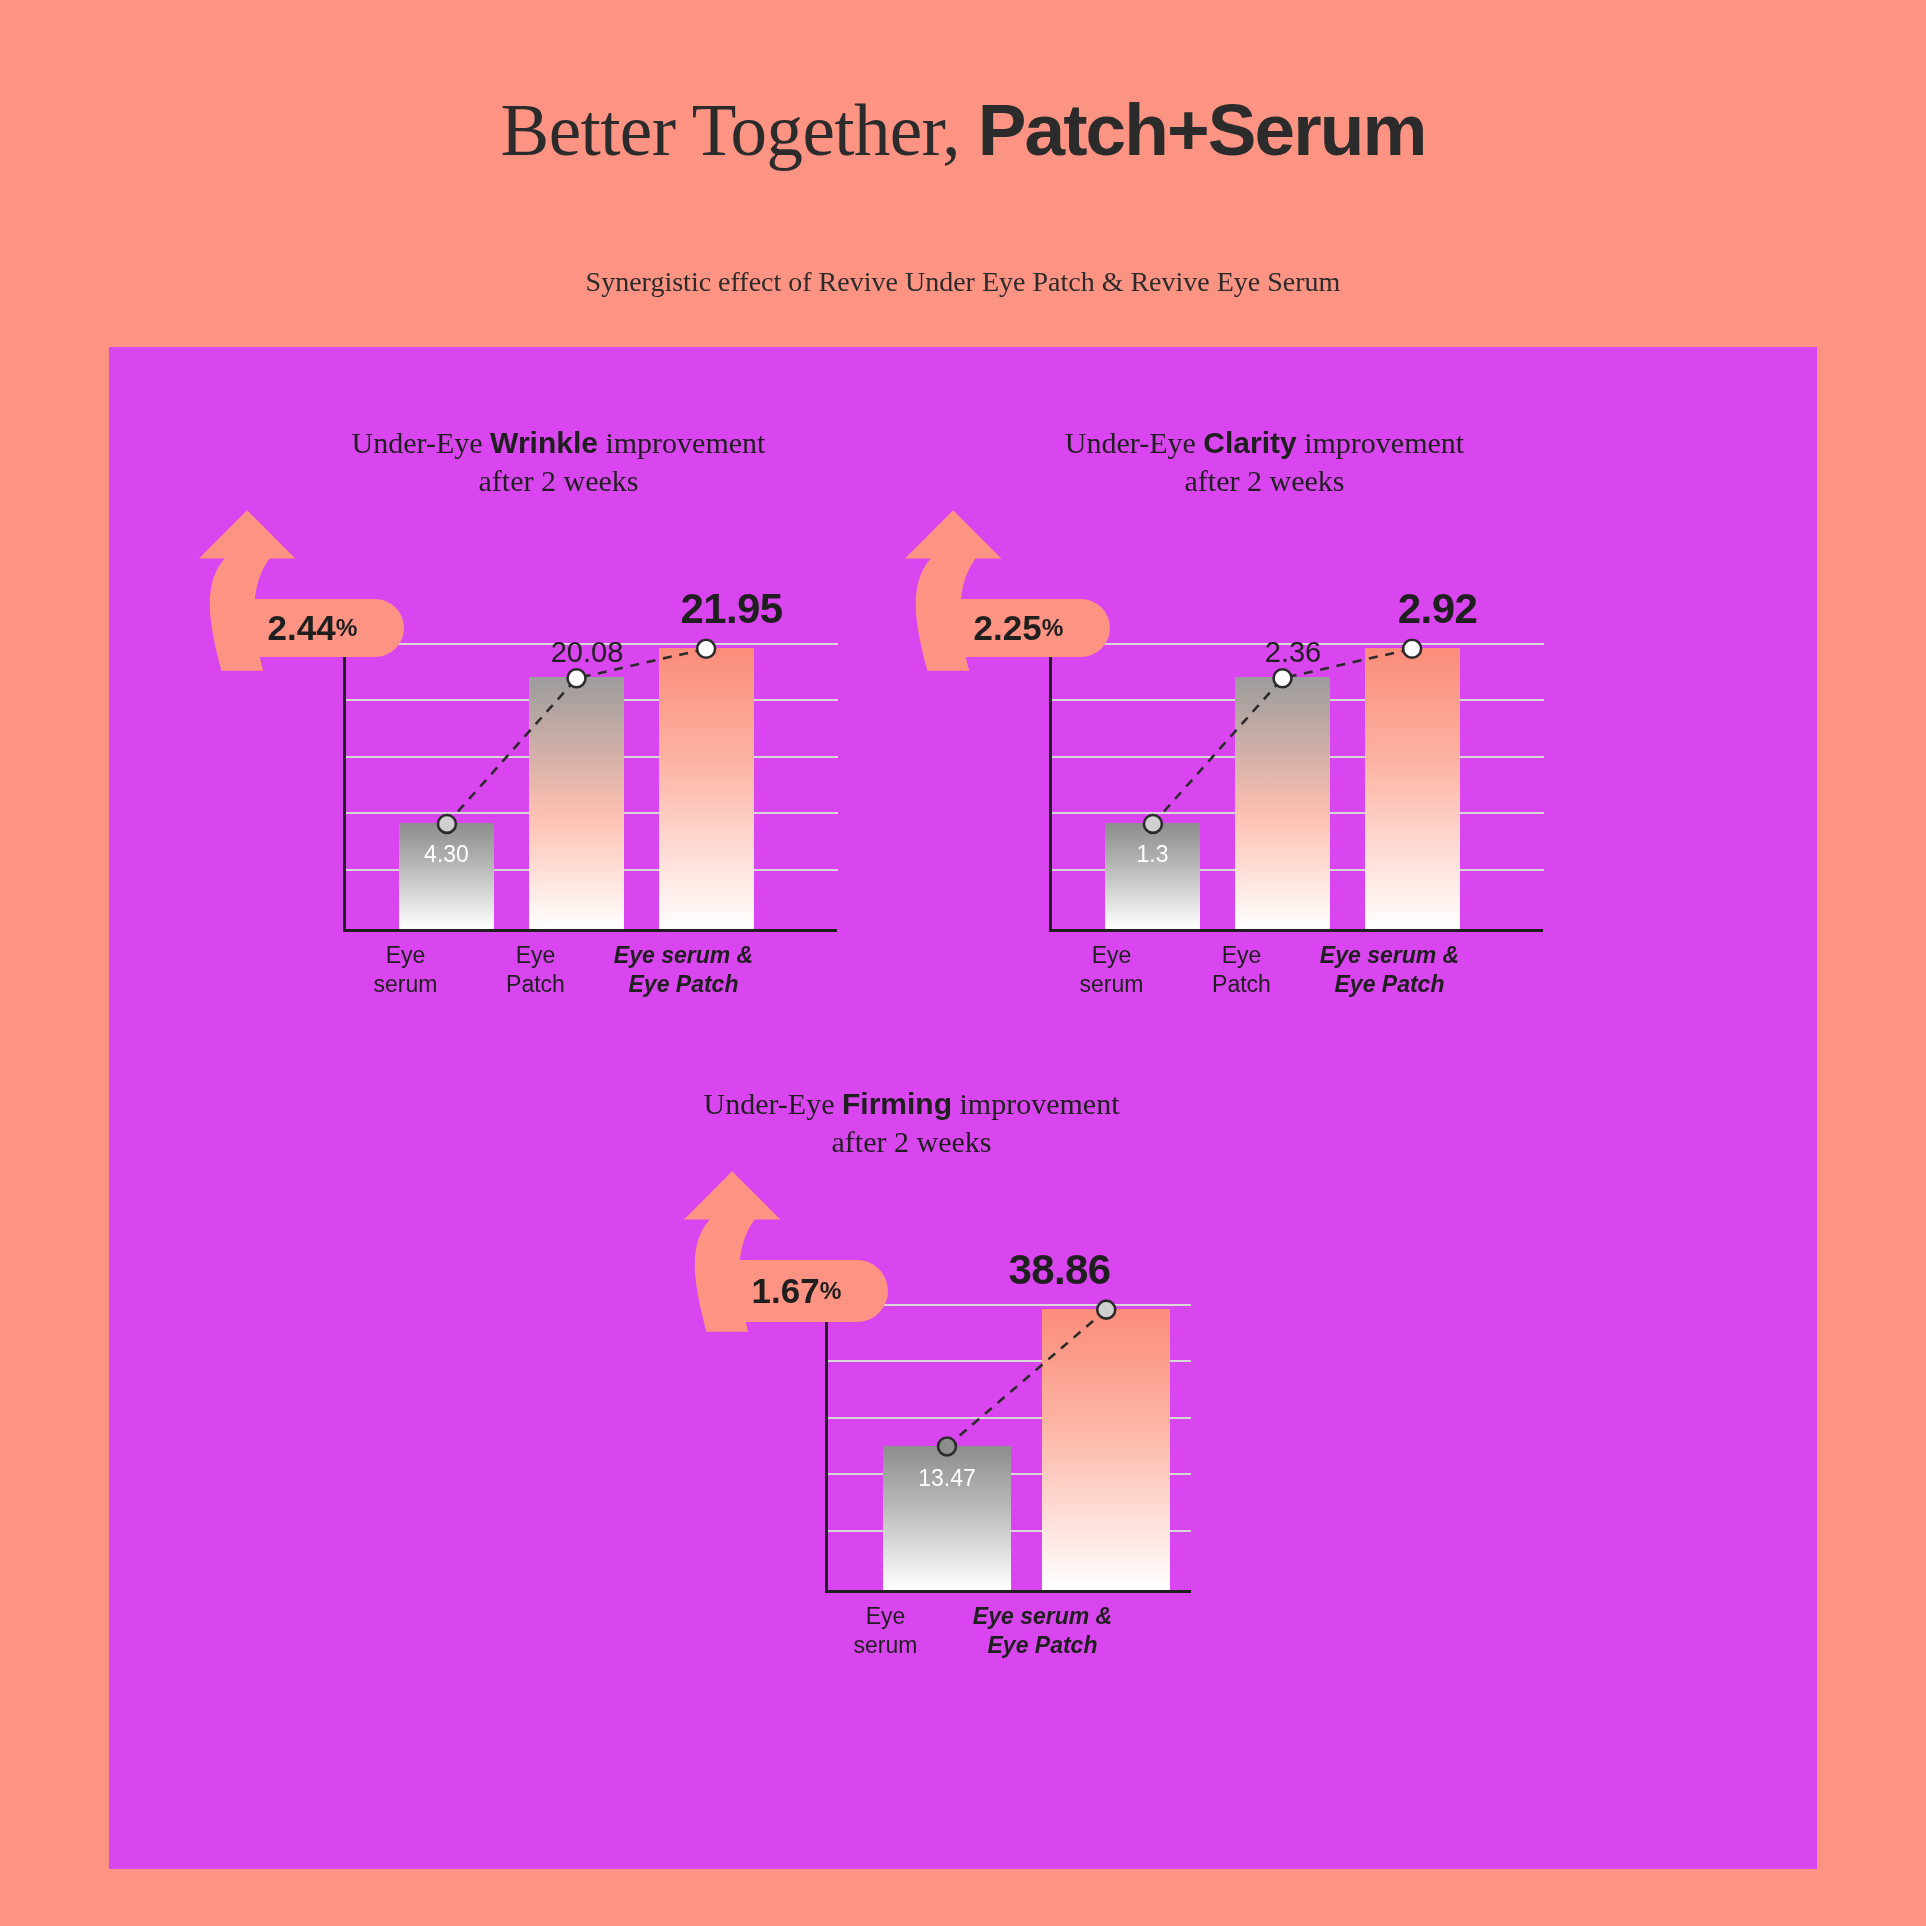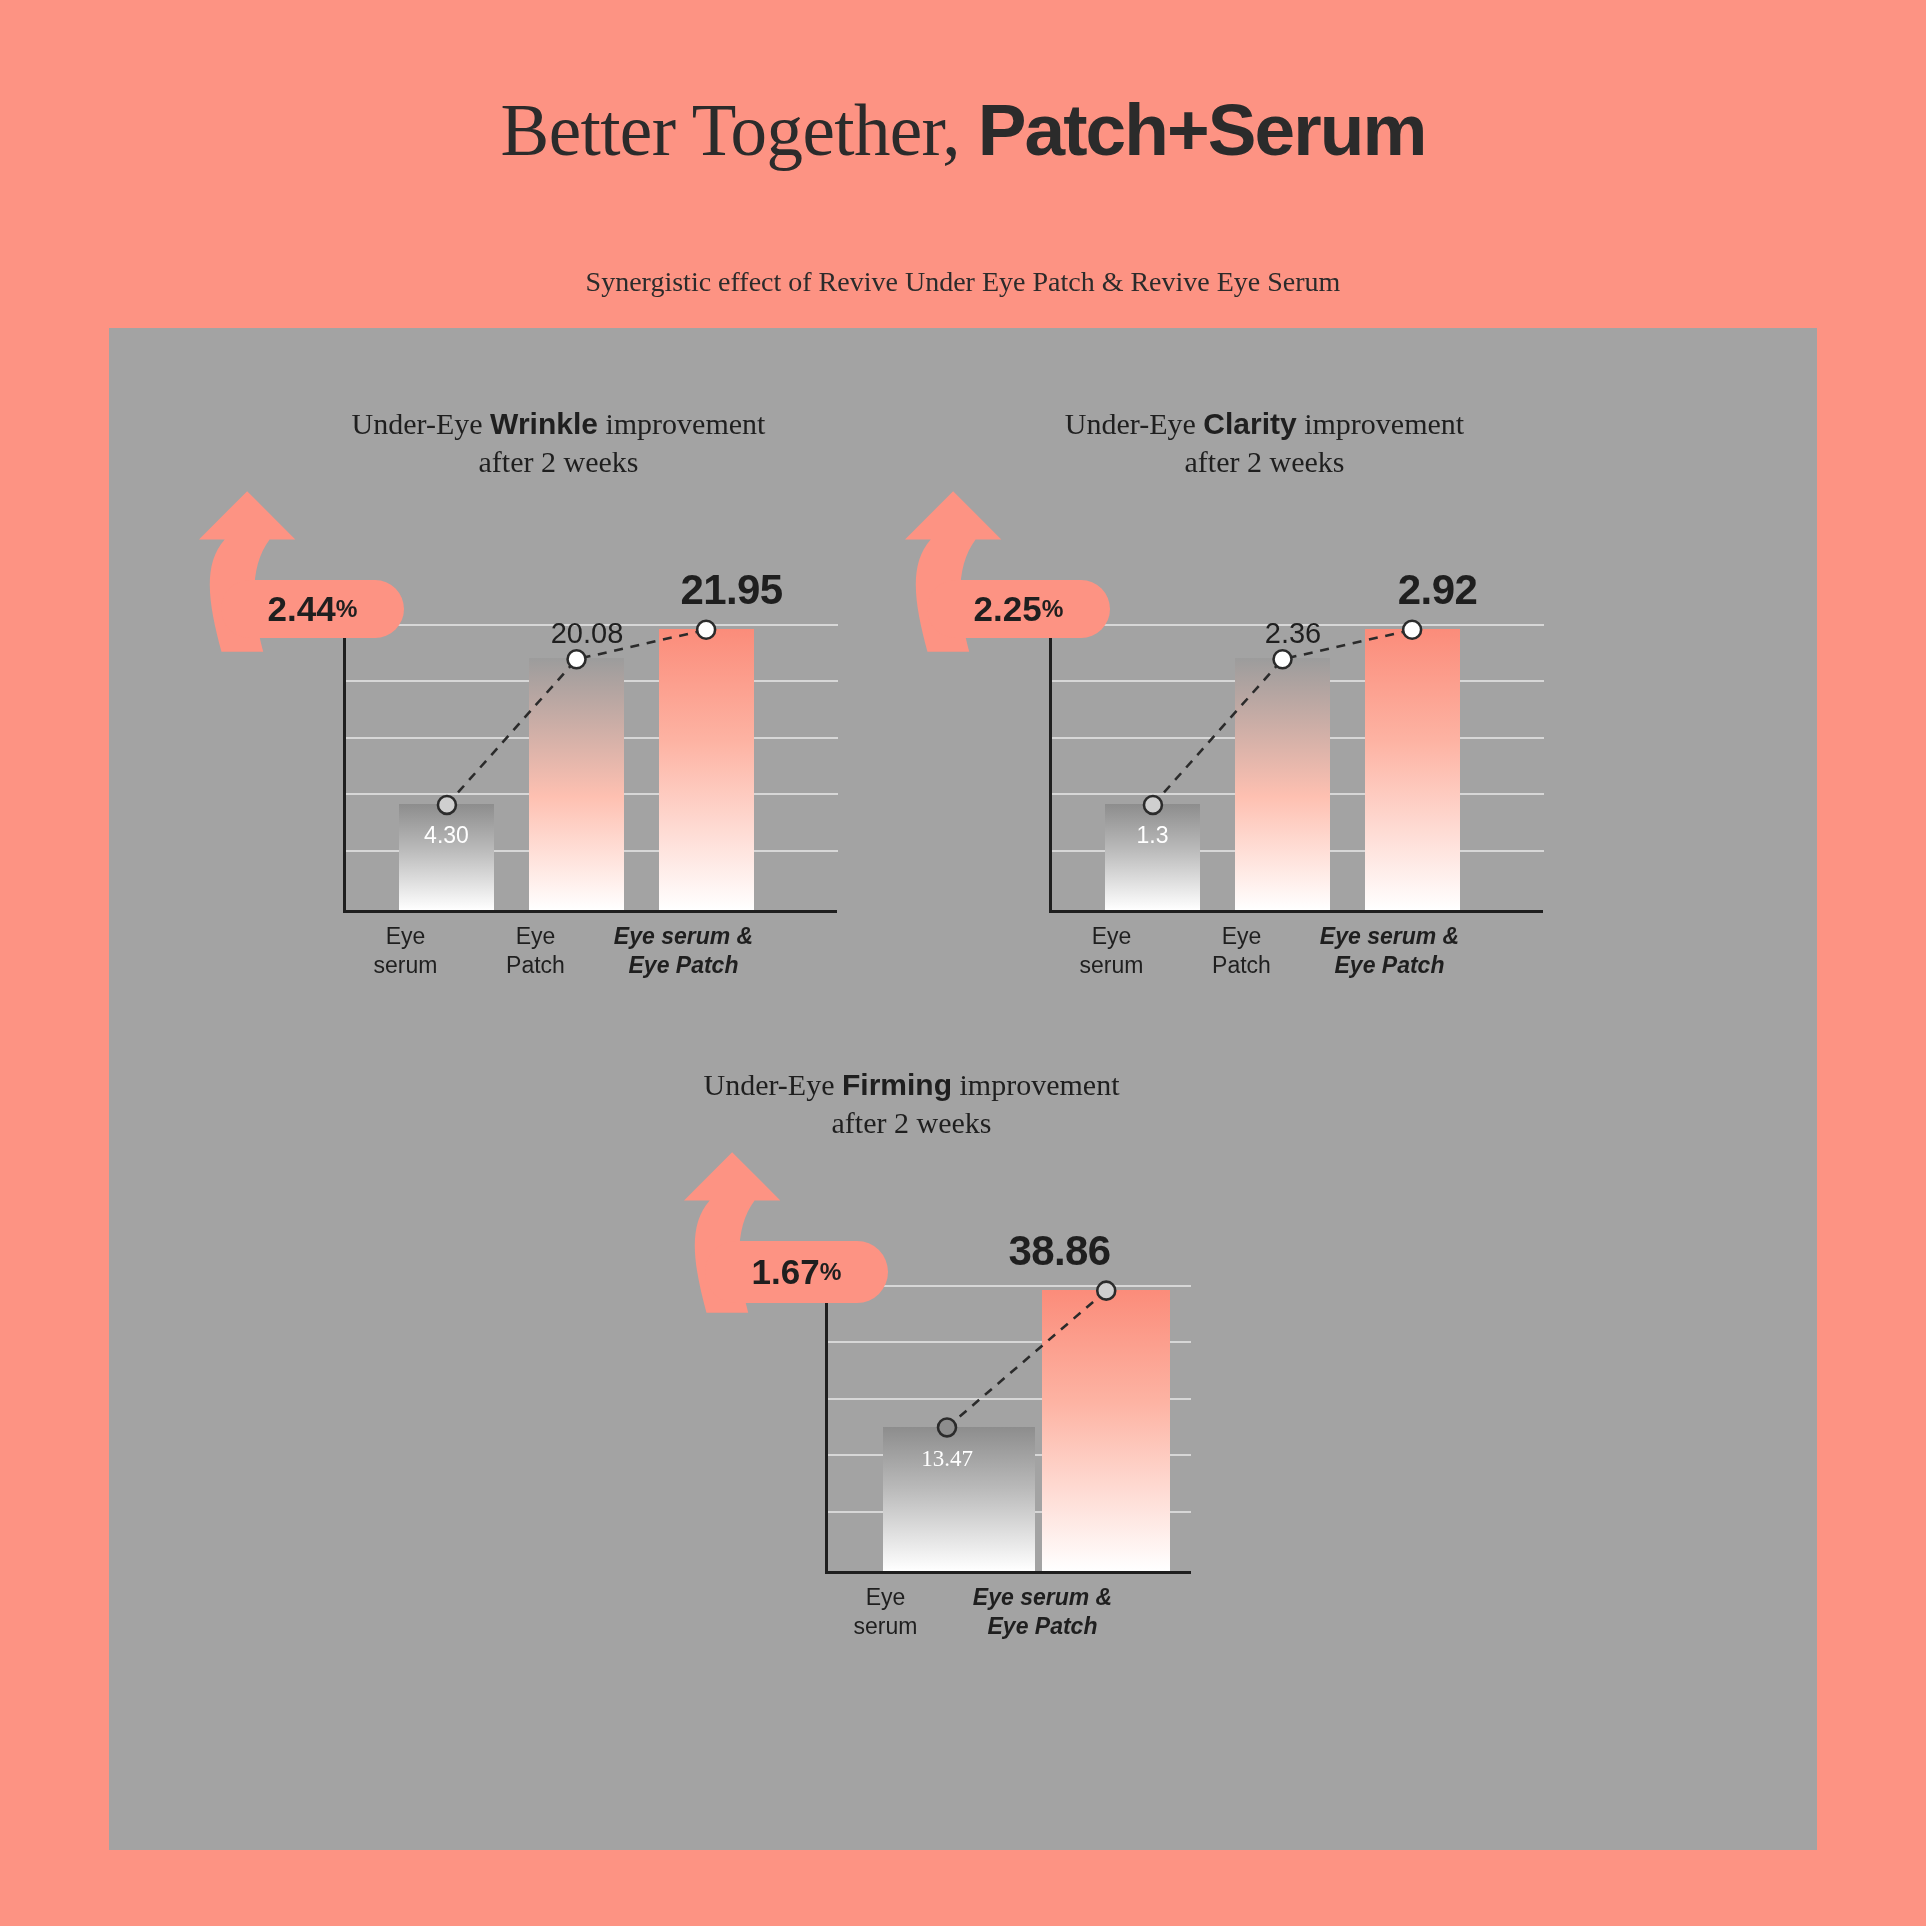--- a/index.html
+++ b/index.html
@@ -18,22 +18,22 @@
     letter-spacing:-0.6px;
   }
   .title .sans{font-family:"Liberation Sans",sans-serif;font-weight:700;letter-spacing:-1.9px;}
   .subtitle{
     position:absolute;top:266px;left:0;width:1926px;text-align:center;
     font-family:"Liberation Serif", serif;
     font-size:28px;color:#2b2b2b;
   }
 
   .card{
-    position:absolute;left:109px;top:328px;width:1708px;height:1522px;
-    background:#a3a3a3;
+    position:absolute;left:109px;top:347px;width:1708px;height:1522px;
+    background:#d946ef;
   }
 
   
   .chart{position:absolute;}
   .chart .ctitle{
     position:absolute;left:0;top:0;width:100%;text-align:center;
     font-family:"Liberation Serif", serif;
     font-size:30px;line-height:1.28;color:#1f1f1f;
   }
   .chart .ctitle b{font-family:"Liberation Sans",sans-serif;font-weight:700;}
@@ -206,21 +206,21 @@
       <div class="plot" style="left:286px;top:193px;width:366px;height:315px;">
         <div class="axisY"></div>
         <div class="axisX"></div>
 
         <div class="grid" style="top:26px;width:363px;"></div>
         <div class="grid" style="top:82px;width:363px;"></div>
         <div class="grid" style="top:139px;width:363px;"></div>
         <div class="grid" style="top:195px;width:363px;"></div>
         <div class="grid" style="top:252px;width:363px;"></div>
 
-        <div class="bar grey" style="left:58px;width:152px;height:144px;font-family:Liberation Serif, serif;">
+        <div class="bar grey" style="left:58px;width:128px;height:144px;">
           <div class="inbarlabel" style="left:0;width:128px;top:19px;">13.47</div>
         </div>
 
         <div class="bar coral" style="left:217px;width:128px;height:281px;"></div>
 
         <svg class="dots" width="366" height="315" viewBox="0 0 570 490">
           <polyline points="190,262 438,49" fill="none" stroke="#2b2b2b" stroke-width="4" stroke-dasharray="14 12"></polyline>
           <circle cx="190" cy="262" r="14" fill="#8d8d8d" stroke="#2b2b2b" stroke-width="4"></circle>
           <circle cx="438" cy="49" r="14" fill="#cfcfcf" stroke="#2b2b2b" stroke-width="4"></circle>
         </svg>

